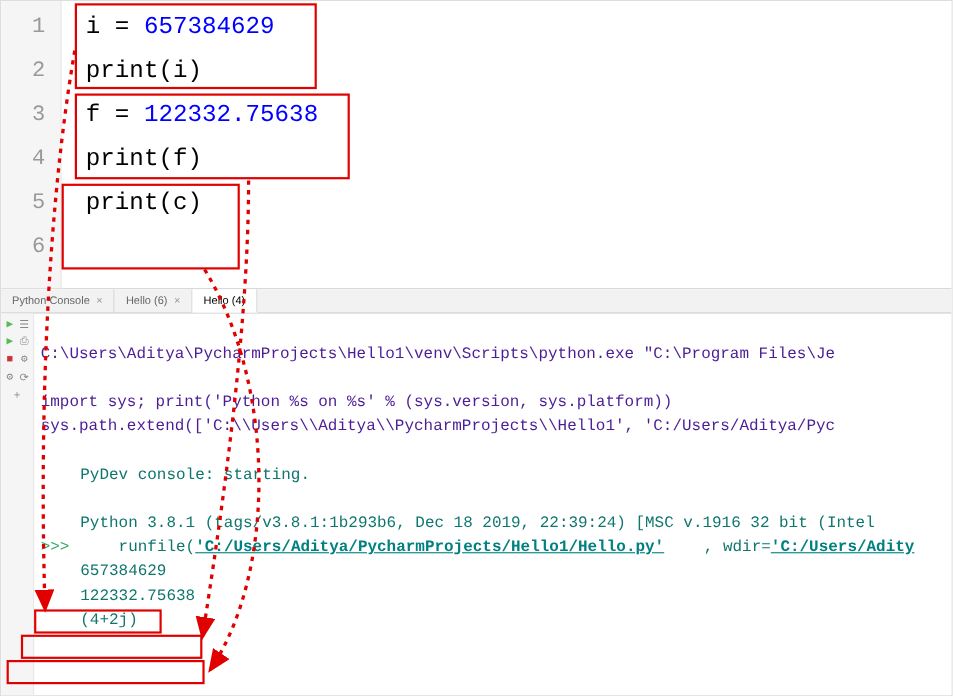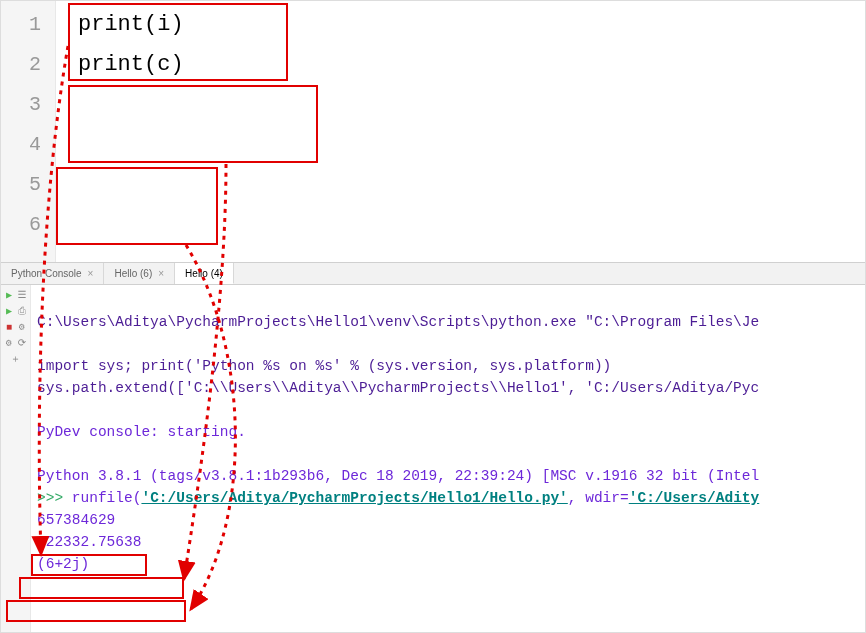--- a/index.html
+++ b/index.html
@@ -108,21 +108,21 @@
 
   .console-text {
     flex: 1;
     padding: 4px 4px 4px 6px;
     font-size: 14.5px;
     line-height: 22px;
     white-space: pre;
     overflow: hidden;
     position: relative;
   }
-  .c-plain { color: #6d28d9; }
+  .c-plain { color: #0f766e; margin-left: 36px; }
   .c-blue  { color: #4c1d95; }
   .c-str   { color: #008080; font-weight: bold; text-decoration: underline; }
   .c-prompt{ color: #3a6; }
 
   .outbox { position:absolute; border:2px solid #e10000; pointer-events:none;}
 
   svg.arrows {
     position: absolute;
     top: 0; left: 0;
     width: 866px;
@@ -137,21 +137,24 @@
 <div class="editor-pane">
   <div class="gutter">
     <div class="ln">1</div>
     <div class="ln">2</div>
     <div class="ln">3</div>
     <div class="ln">4</div>
     <div class="ln">5</div>
     <div class="ln">6</div>
   </div>
   <div class="code">
+    <div class="line"><span class="ident">i</span><span class="op"> = </span><span class="num">657384629</span></div>
     <div class="line"><span class="func">print</span><span class="op">(</span><span class="ident">i</span><span class="op">)</span></div>
+    <div class="line"><span class="ident">f</span><span class="op"> = </span><span class="num">122332.75638</span></div>
+    <div class="line"><span class="func">print</span><span class="op">(</span><span class="ident">f</span><span class="op">)</span></div>
     <div class="line"><span class="func">print</span><span class="op">(</span><span class="ident">c</span><span class="op">)</span></div>
   </div>
 </div>
 
 <div class="console-pane">
   <div class="tabs">
     <div class="tab">
         <span>Python Console</span>
         <span class="closex">×</span>
       </div>
@@ -190,21 +193,21 @@
 
 <span class="c-blue">import sys; print('Python %s on %s' % (sys.version, sys.platform))</span>
 <span class="c-blue">sys.path.extend(['C:\\Users\\Aditya\\PycharmProjects\\Hello1', 'C:/Users/Aditya/Pyc</span>
 
 <span class="c-plain">PyDev console: starting.</span>
 
 <span class="c-plain">Python 3.8.1 (tags/v3.8.1:1b293b6, Dec 18 2019, 22:39:24) [MSC v.1916 32 bit (Intel</span>
 <span class="c-prompt">&gt;&gt;&gt; </span><span class="c-plain">runfile(</span><span class="c-str">'C:/Users/Aditya/PycharmProjects/Hello1/Hello.py'</span><span class="c-plain">, wdir=</span><span class="c-str">'C:/Users/Adity</span>
 <span class="c-plain">657384629</span>
 <span class="c-plain">122332.75638</span>
-<span class="c-plain">(6+2j)</span>
+<span class="c-plain">(4+2j)</span>
     </div>
   </div>
 </div>
 
 <div class="redbox" style="top:2px;left:67px;width:220px;height:78px;"></div>
 <div class="redbox" style="top:84px;left:67px;width:250px;height:78px;"></div>
 <div class="redbox" style="top:166px;left:55px;width:162px;height:78px;"></div>
 <div class="outbox" style="top:553px;left:30px;width:116px;height:22px;"></div>
 <div class="outbox" style="top:576px;left:18px;width:165px;height:22px;"></div>
 <div class="outbox" style="top:599px;left:5px;width:180px;height:22px;"></div>

